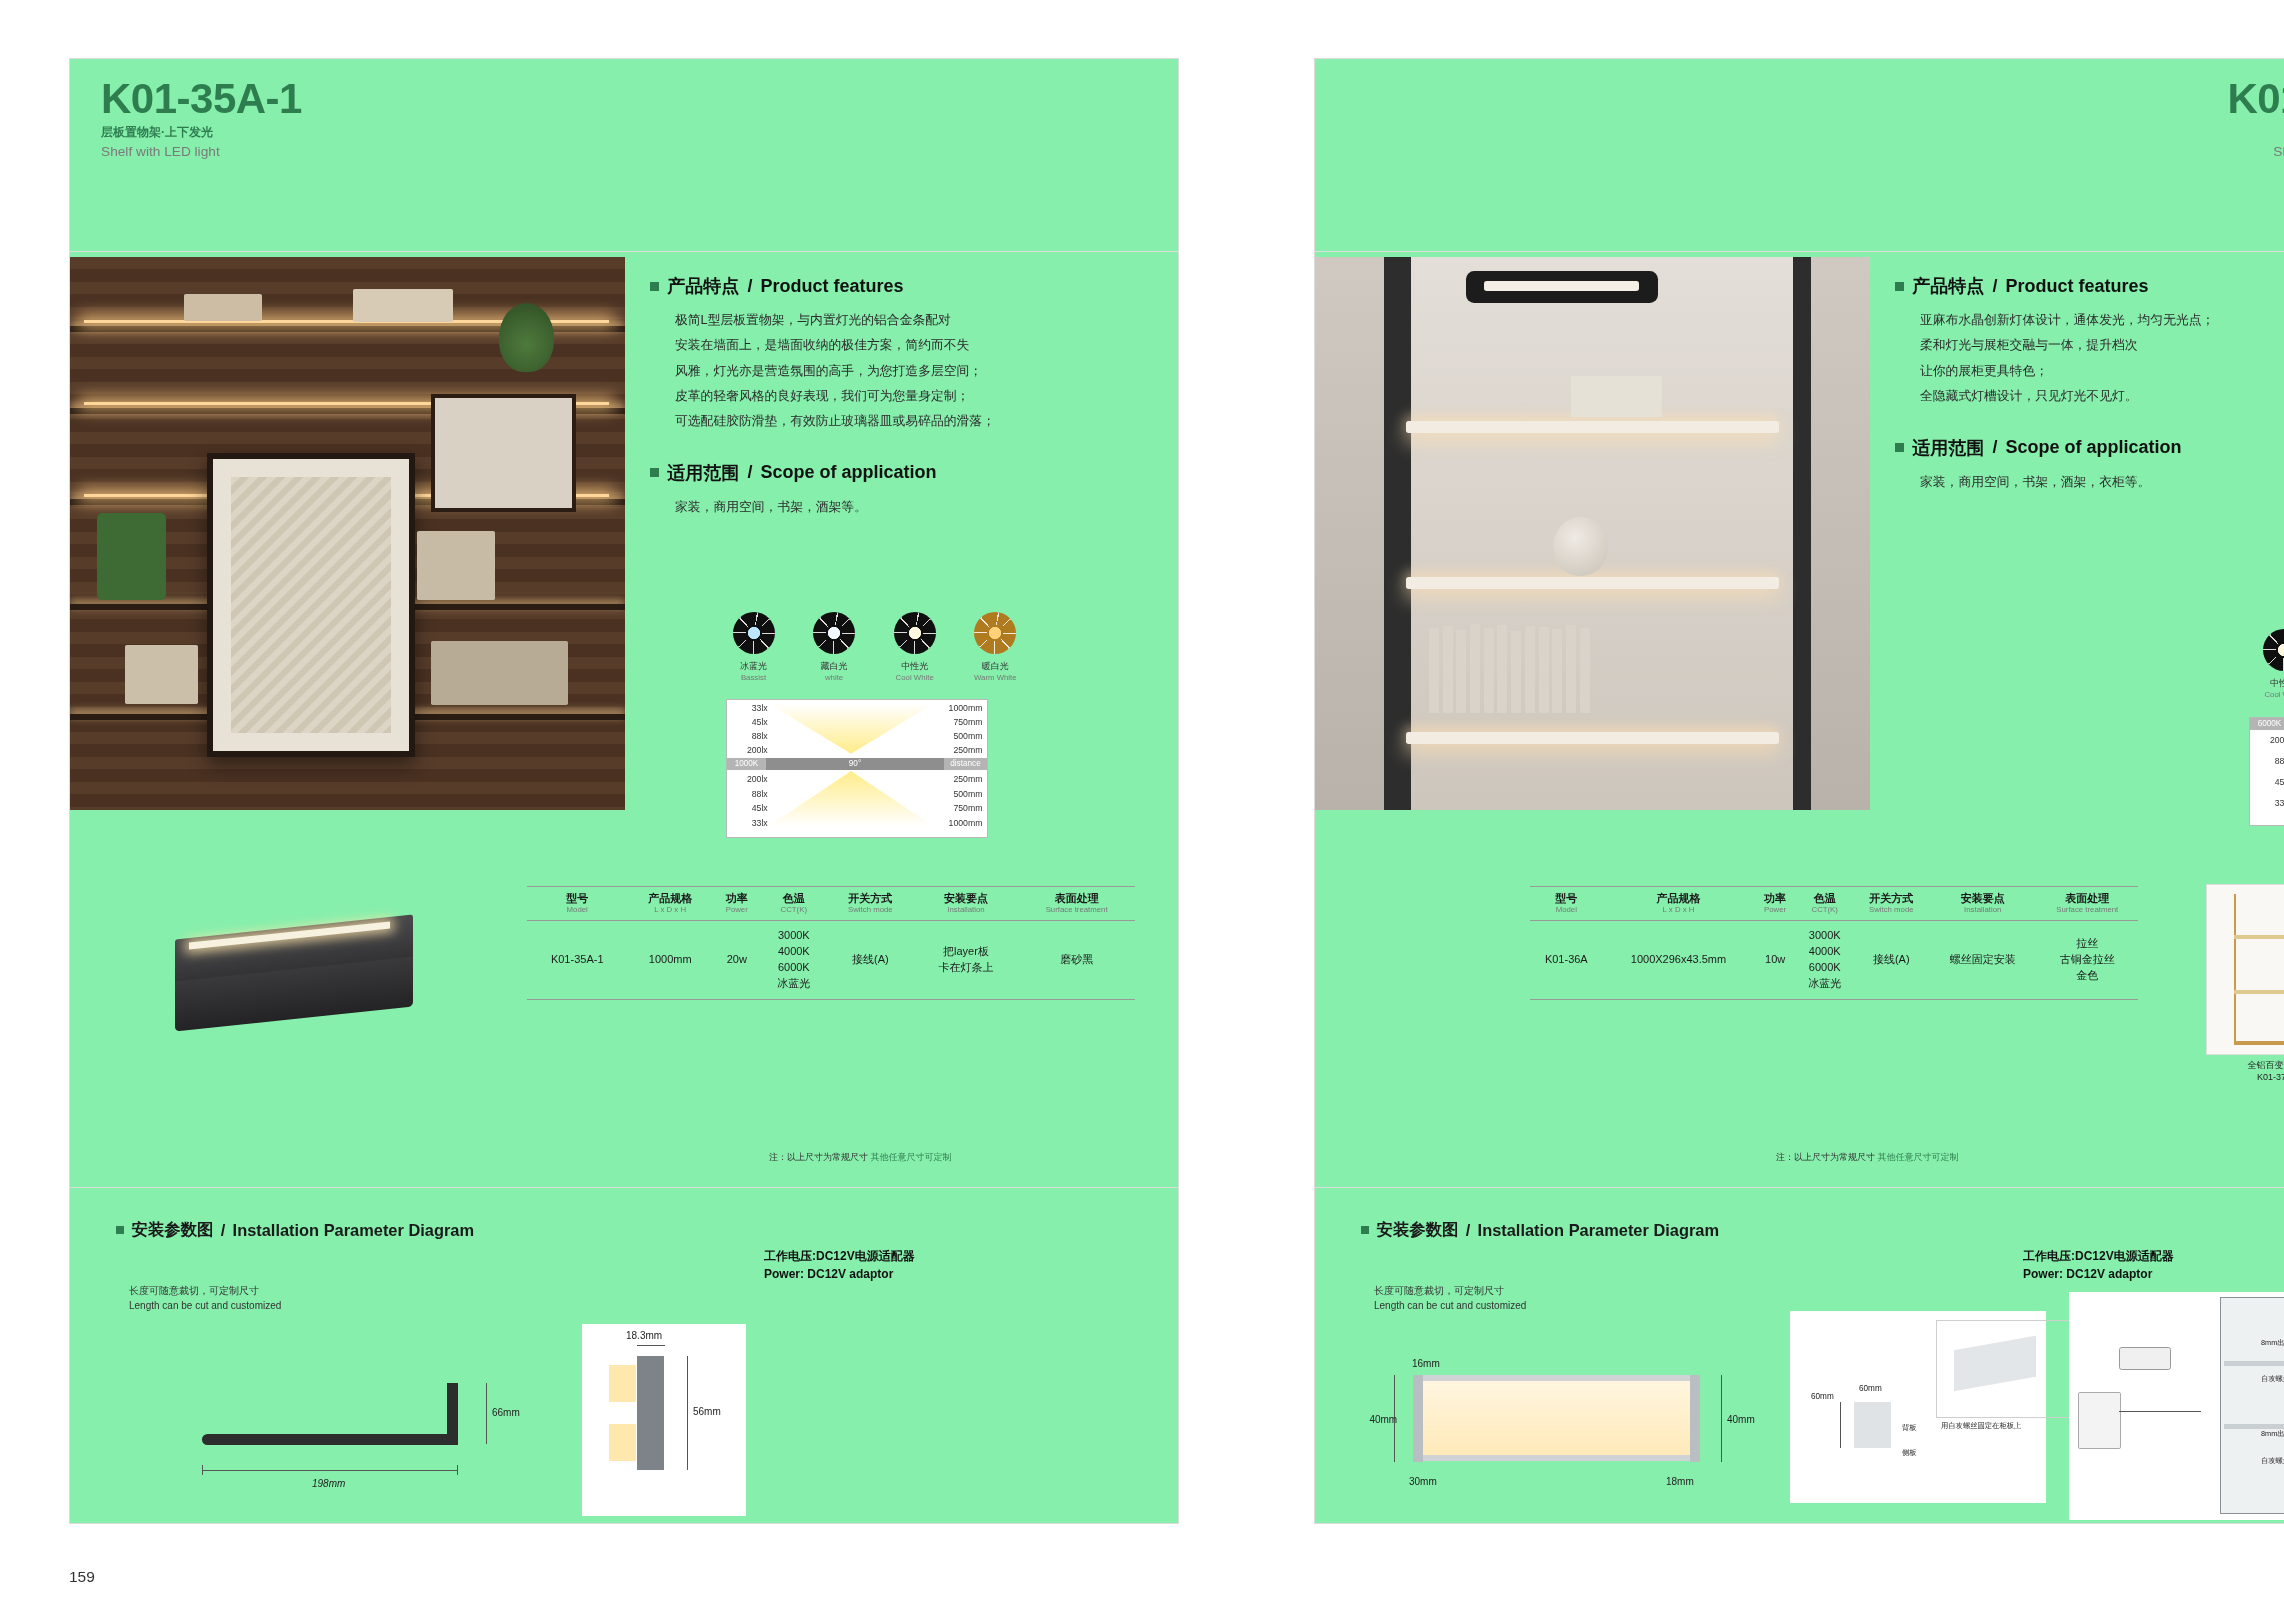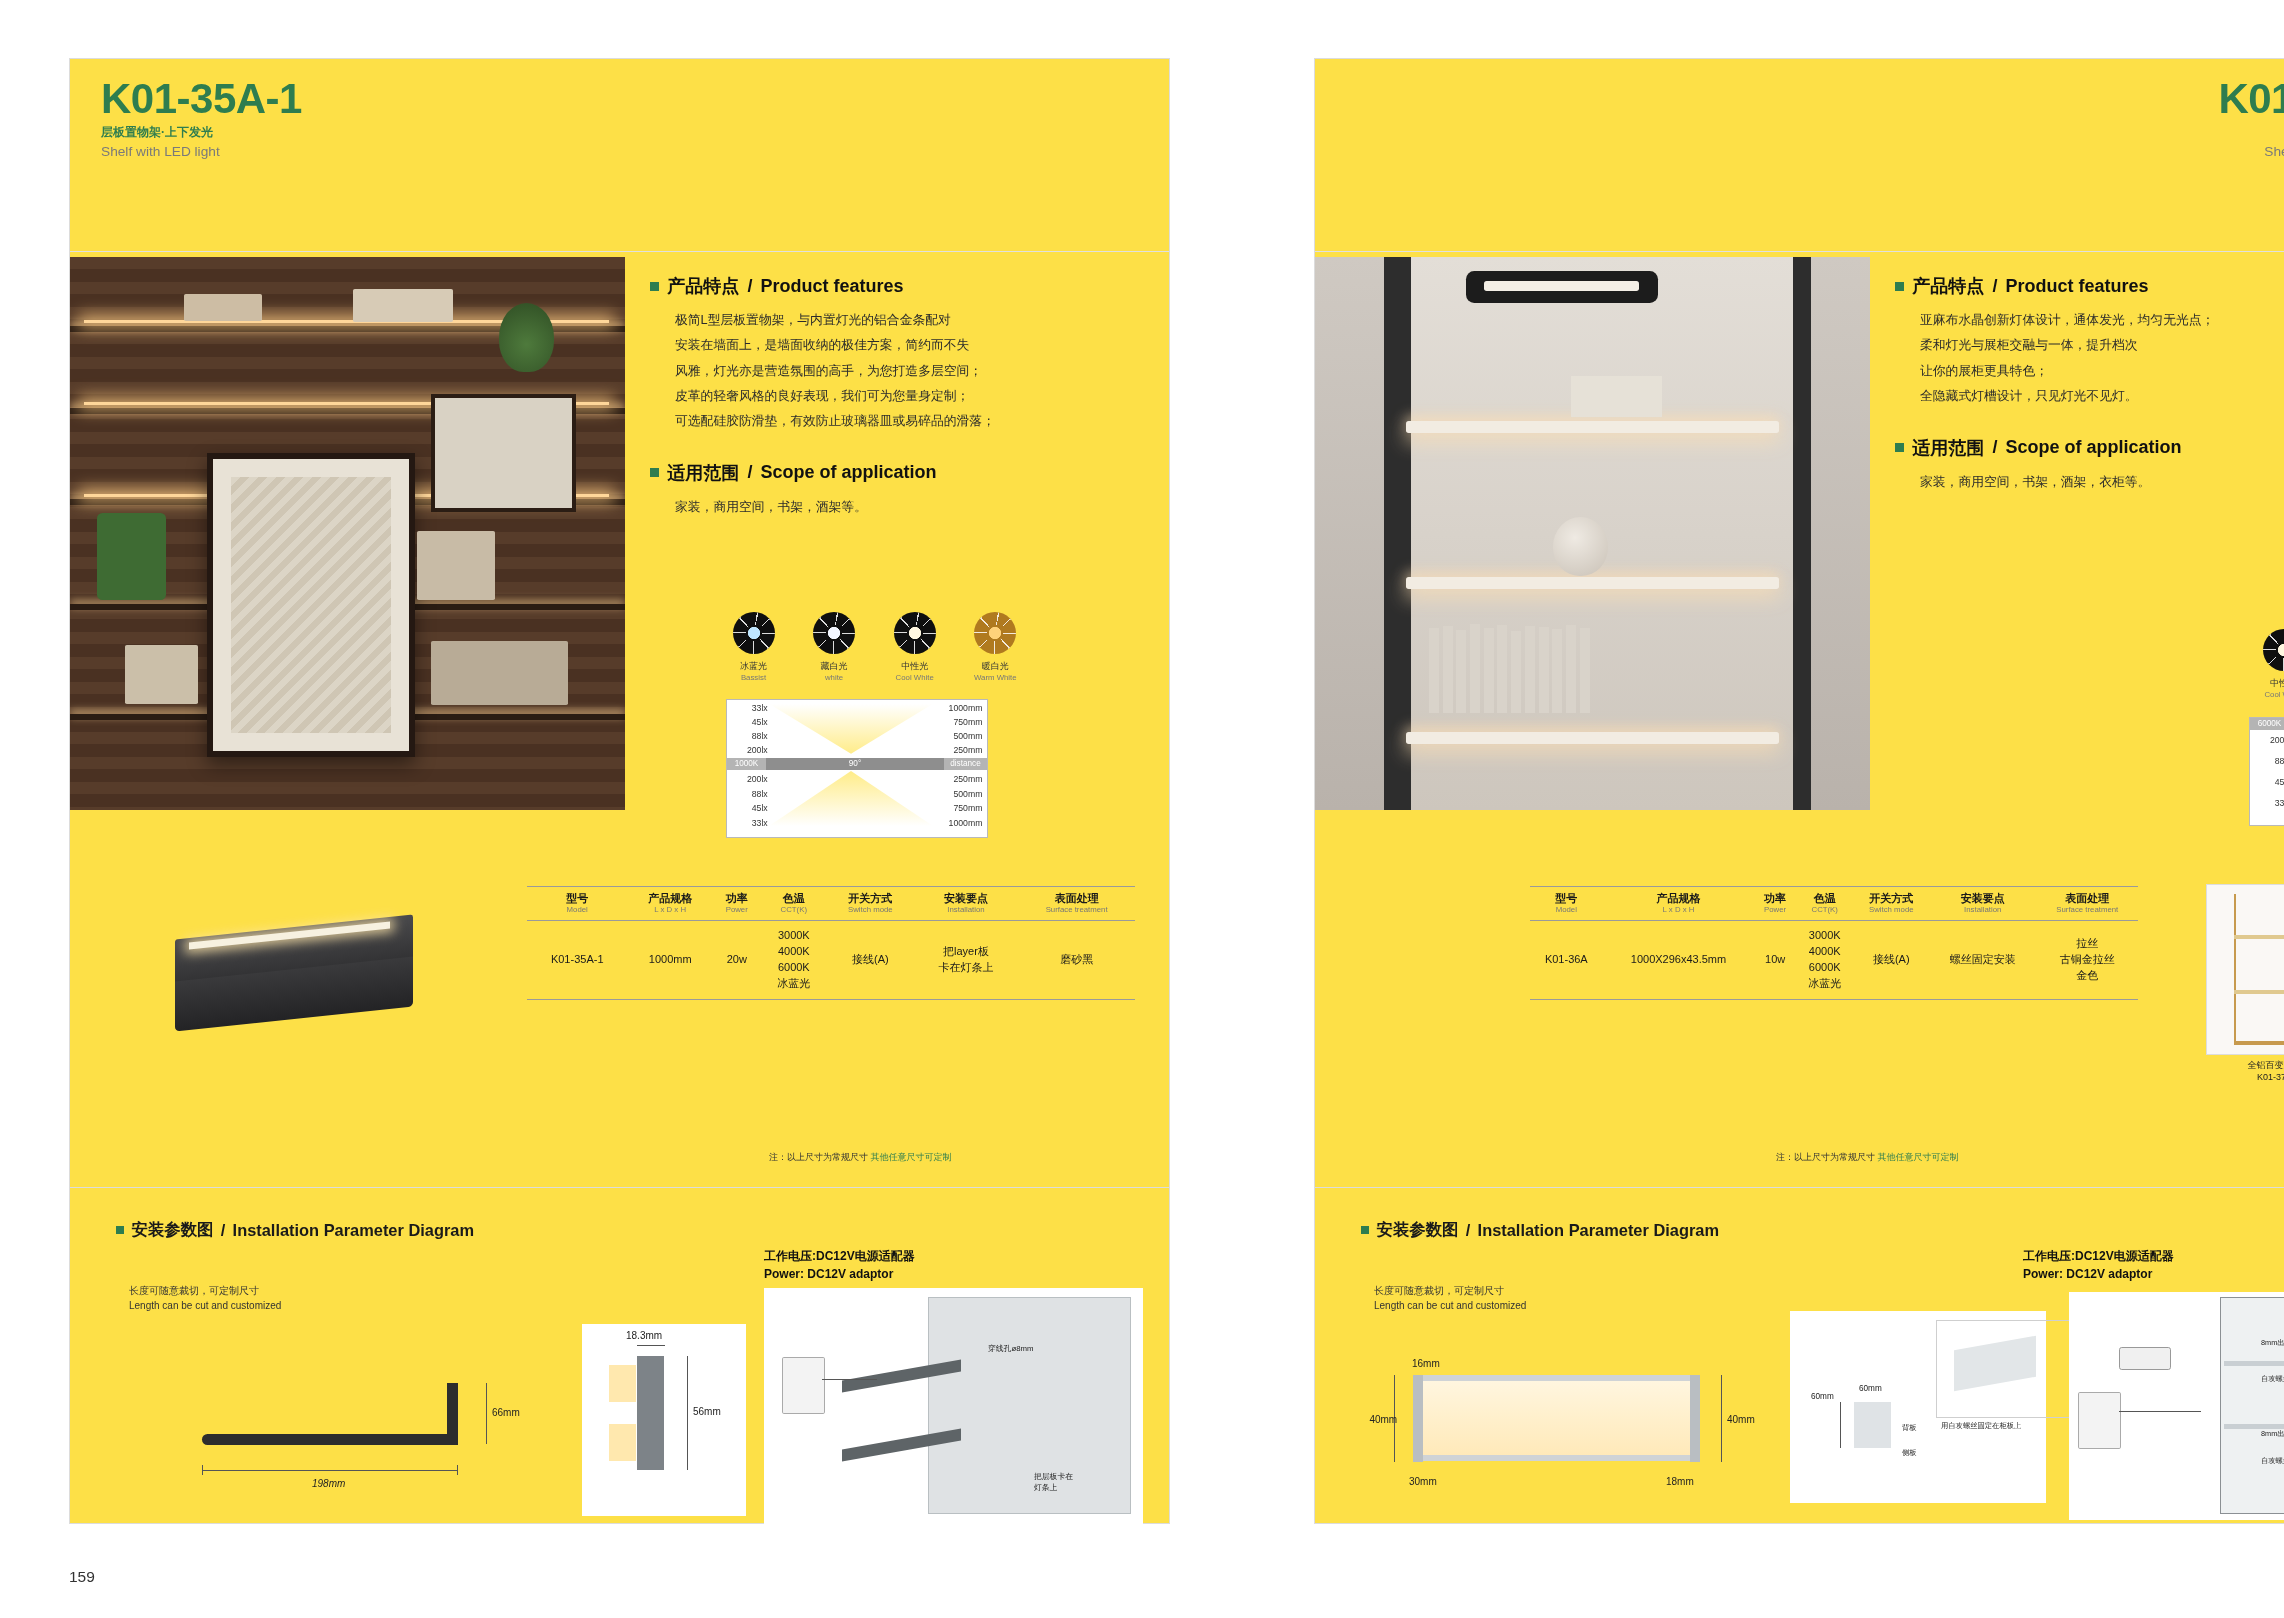--- a/index.html
+++ b/index.html
@@ -2,21 +2,21 @@
 <html style="font-size:7.3px"><head>
 <meta charset="utf-8">
 <style>
   html,body{margin:0;padding:0;background:#ffffff;}
   body{font-family:"Liberation Sans","DejaVu Sans",sans-serif;color:#1a1a1a;}
   .sheet{position:relative;width:2482px;height:1618px;background:#ffffff;overflow:hidden;}
   .page{position:absolute;top:0;height:1618px;width:1241px;background:#fff;}
   .page.left{left:0;}
   .page.right{left:1241px;}
   .gutter{position:absolute;left:1238px;top:0;width:6.4px;height:1618px;background:#e9e9e9;}
-  .card{position:absolute;background:#fde047;border:1.4px solid #dcdcdc;}
+  .card{position:absolute;background:#86efac;border:1.4px solid #dcdcdc;padding-left:9px;}
   .page.left .card{left:69px;top:58px;width:1099px;height:1464px;}
   .page.right .card{left:73px;top:58px;width:1099px;height:1464px;}
 
   
   .hdr{position:absolute;top:18px;}
   .hdr .code{font-size:42px;font-weight:bold;color:#2e7d4f;letter-spacing:-0.5px;line-height:1.05;}
   .hdr .cn{font-size:12px;font-weight:bold;color:#2e7d4f;margin-top:5px;line-height:1.1;}
   .hdr .en{font-size:13.7px;color:#7a7a7a;margin-top:4.6px;}
   .page.left .hdr{left:31px;text-align:left;}
   .page.right .hdr{right:31px;text-align:right;}
@@ -357,30 +357,20 @@
       <div class="diag-box" style="left:512px;top:1265px;width:164px;height:192px;border:none;">
         <div style="position:absolute;left:55px;top:32px;width:27px;height:114px;background:#7d8388;"></div>
         <div style="position:absolute;left:27px;top:41px;width:27px;height:37px;background:rgba(255,228,160,.85);"></div>
         <div style="position:absolute;left:27px;top:100px;width:27px;height:37px;background:rgba(255,228,160,.85);"></div>
         <div class="dimline" style="left:55px;top:21px;width:28px;height:0.9px;"></div>
         <div class="dimtxt" style="left:44px;top:5.5px;">18.3mm</div>
         <div class="dimline" style="left:105px;top:32px;width:0.9px;height:114px;"></div>
         <div class="dimtxt" style="left:111px;top:82px;">56mm</div>
       </div>
 
-      <div class="diag-box" style="left:694px;top:1229px;width:379px;height:238px;border:none;">
-        <div class="gray-panel" style="left:164px;top:9px;width:201px;height:215px;"></div>
-        <div class="dark-shelf" style="left:78px;top:82px;width:119px;height:12px;transform:skewY(-10deg);"></div>
-        <div class="dark-shelf" style="left:78px;top:151px;width:119px;height:12px;transform:skewY(-10deg);"></div>
-        <div class="plug" style="left:18px;top:69px;width:41px;height:55px;"></div>
-        <div class="wire" style="left:58px;top:91px;width:55px;height:1.4px;"></div>
-        <div class="dimtxt" style="left:224px;top:55px;font-size:7.8px;">穿线孔ø8mm</div>
-        <div class="dimtxt" style="left:270px;top:183px;font-size:7.8px;white-space:pre-line;">把层板卡在
-灯条上</div>
-      </div>
 
     </div>
     <div class="pg">159</div>
   </div>
 
   <div class="page right">
     <div class="card">
 
       <div class="hdr">
         <div class="code">K01-36A</div>

